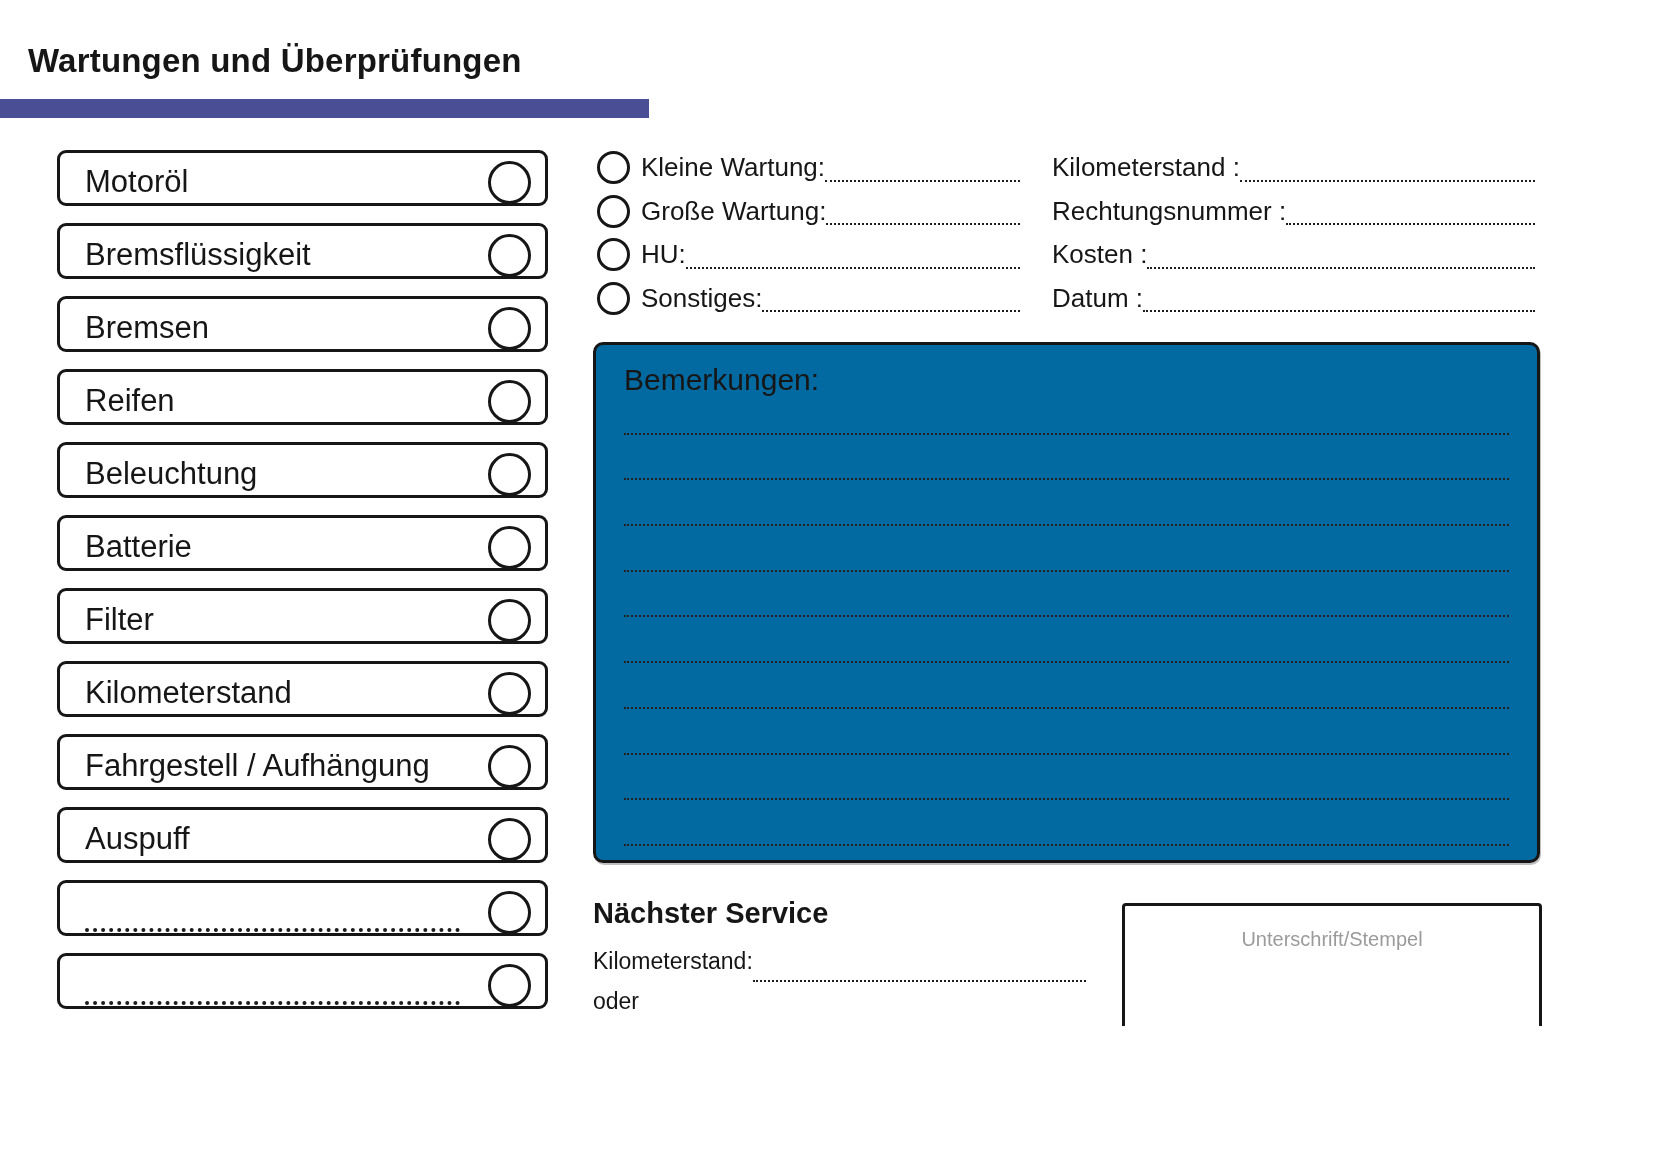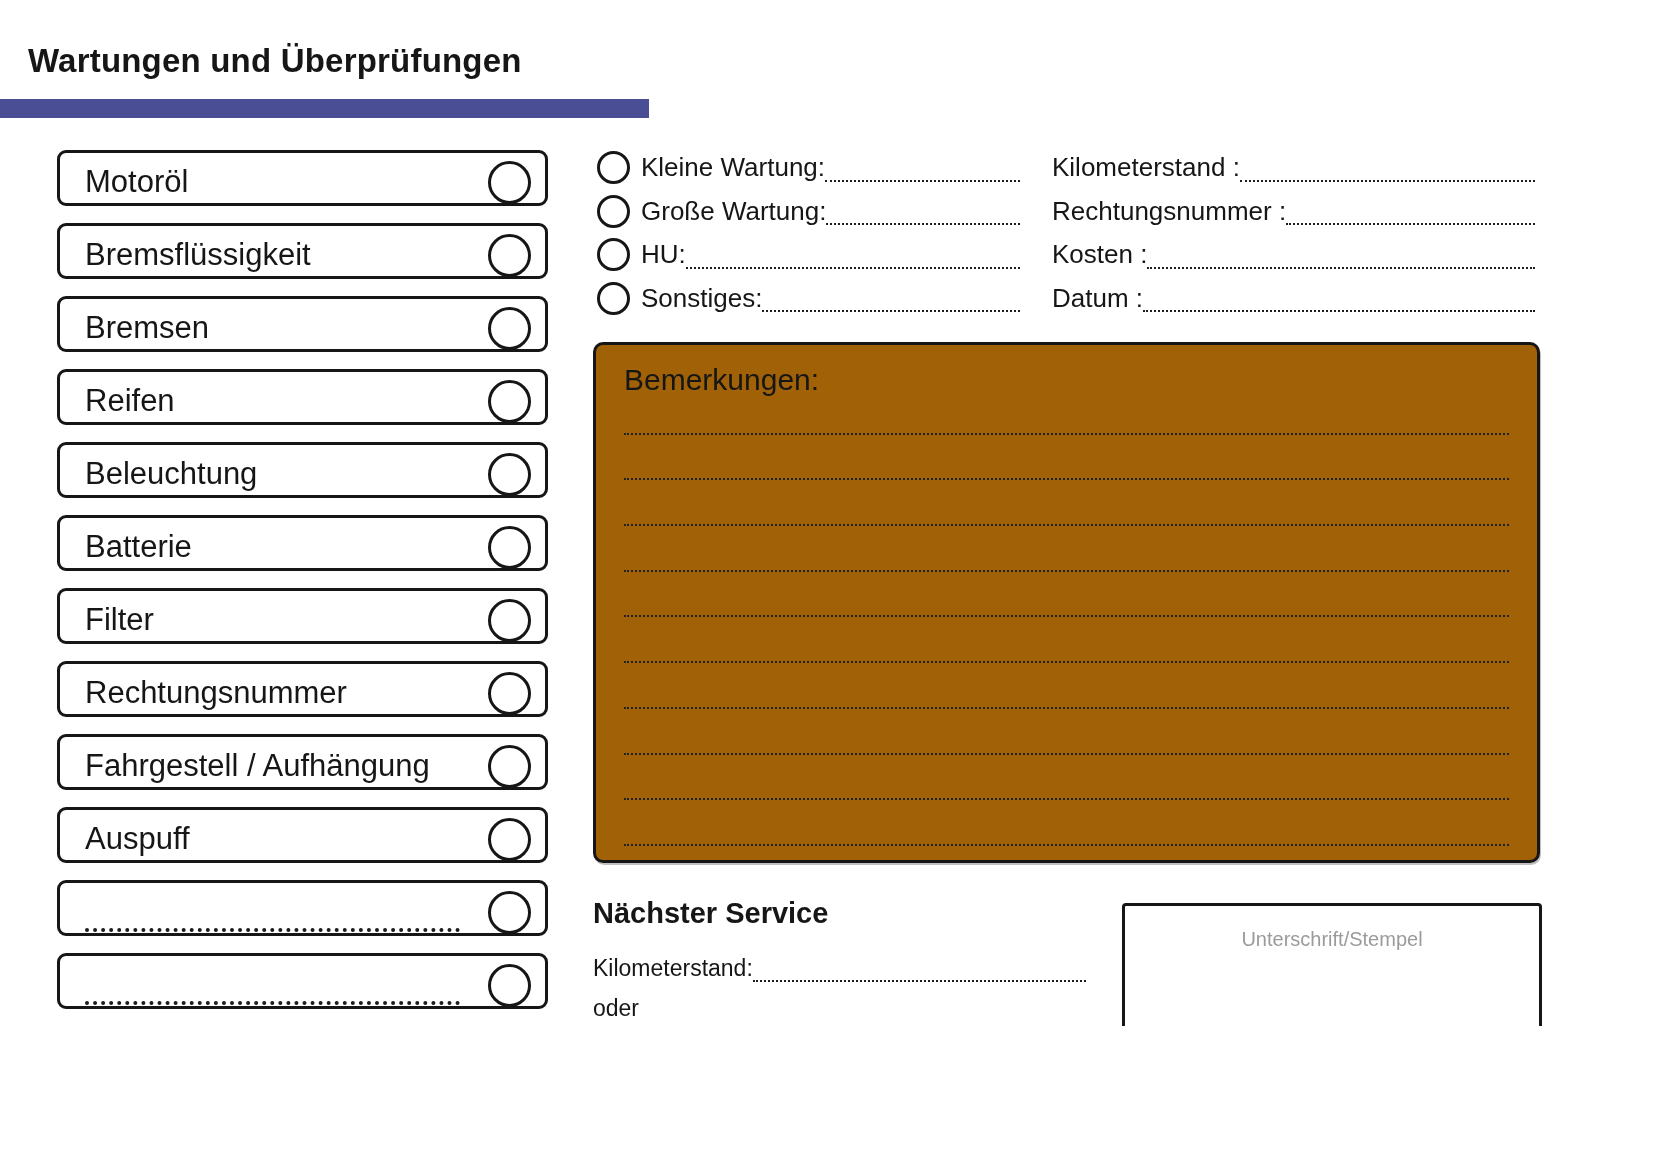--- a/index.html
+++ b/index.html
@@ -50,29 +50,29 @@
   }
   .svc-label{font-size:26px;white-space:nowrap;}
   .dotfill{
     flex:1;align-self:flex-end;margin-bottom:8px;height:0;
     border-bottom:2.5px dotted #1c1c1c;min-width:20px;
   }
   
   .remarks{
     position:absolute;left:593px;top:342px;width:947px;height:521px;
     box-sizing:border-box;border:3px solid #161616;border-radius:10px;
-    background:#a16207;box-shadow:1px 2px 0 rgba(0,0,0,0.25);
+    background:#0369a1;box-shadow:1px 2px 0 rgba(0,0,0,0.25);
   }
   .remarks-title{position:absolute;left:28px;top:18px;font-size:30px;}
   .remarks-lines{position:absolute;left:28px;right:28px;top:44px;}
   .remark-line{height:43.7px;border-bottom:2px dotted #222;}
   
   .next-service{position:absolute;left:593px;top:893px;width:493px;}
   .ns-title{font-size:29px;font-weight:bold;margin:4px 0 18px 0;}
-  .ns-row{display:flex;align-items:center;height:40px;}
+  .ns-row{display:flex;height:40px;}
   .ns-label{font-size:23px;white-space:nowrap;}
   .ns-row .dotfill{margin-bottom:6px;border-bottom-width:2px;}
   
   .signature{
     position:absolute;left:1122px;top:903px;width:420px;height:209px;
     box-sizing:border-box;border:3px solid #161616;border-radius:4px;
     background:#fff;text-align:center;
   }
   .sig-label{margin-top:22px;font-size:20px;color:#9b9b9b;}
   .page-number{position:absolute;left:28px;top:1104px;font-size:38px;}
@@ -108,21 +108,21 @@
     </div>
     <div class="chk-row">
       <span class="chk-label">Batterie</span>
       <span class="ring"></span>
     </div>
     <div class="chk-row">
       <span class="chk-label">Filter</span>
       <span class="ring"></span>
     </div>
     <div class="chk-row">
-      <span class="chk-label">Rechtungsnummer</span>
+      <span class="chk-label">Kilometerstand</span>
       <span class="ring"></span>
     </div>
     <div class="chk-row">
       <span class="chk-label">Fahrgestell / Aufhängung</span>
       <span class="ring"></span>
     </div>
     <div class="chk-row">
       <span class="chk-label">Auspuff</span>
       <span class="ring"></span>
     </div>

